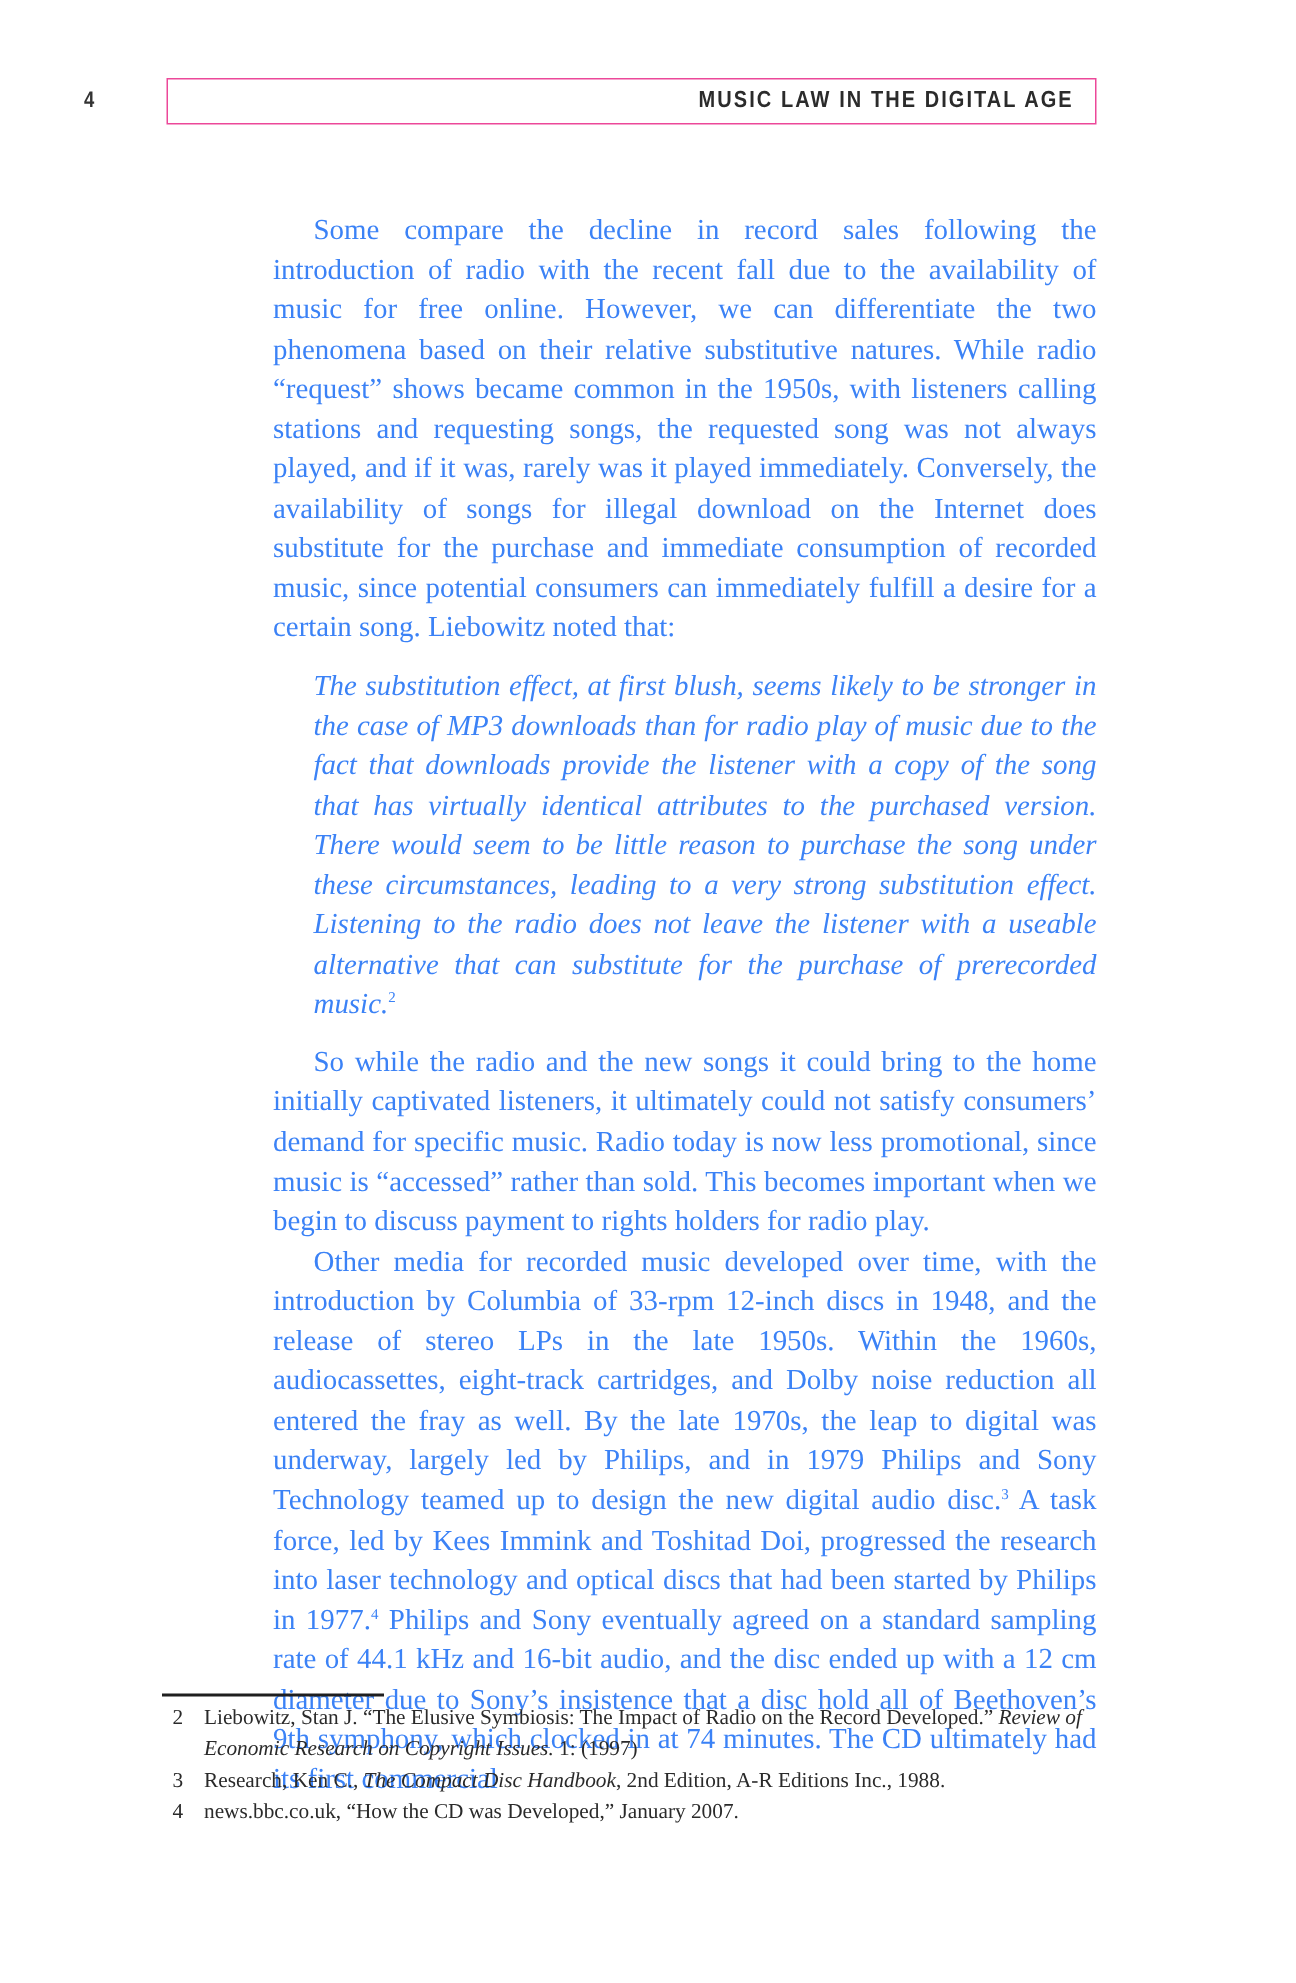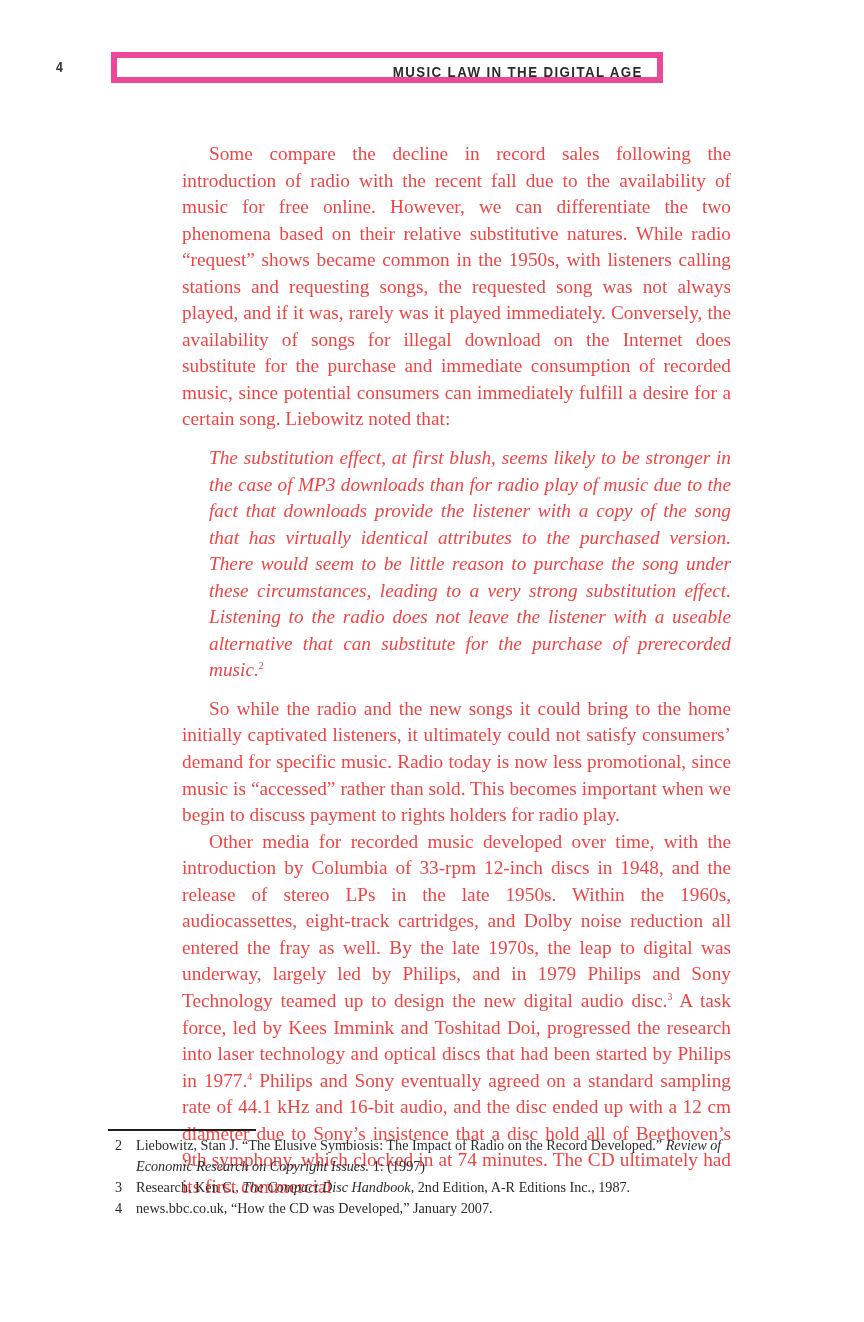--- a/index.html
+++ b/index.html
@@ -23,23 +23,23 @@
     font-weight: bold;
     font-size: 15px;
     color: #333;
     transform: scaleX(0.82);
     transform-origin: left top;
   }
   .running-head {
     position: absolute;
     left: 111px;
     top: 52px;
-    width: 552px;
+    width: 620px;
     height: 31px;
-    border: 6px solid #ec4899;
+    border: 1px solid #ec4899;
     box-sizing: border-box;
   }
   .running-head-title {
     position: absolute;
     right: 14px;
     top: 5px;
     font-family: "Liberation Sans", sans-serif;
     font-weight: bold;
     font-size: 15.5px;
     letter-spacing: 1.6px;
@@ -54,21 +54,21 @@
     top: 141px;
     width: 549px;
   }
   .text-column p {
     margin: 0;
     font-family: "Liberation Serif", serif;
     font-size: 19.3px;
     line-height: 26.55px;
     text-align: justify;
     text-indent: 27px;
-    color: #ef4444;
+    color: #3b82f6;
     hyphens: none;
   }
   .text-column p.first {
     text-indent: 27px;
   }
   .blockquote {
     margin: 12px 0 12px 27px !important;
     text-indent: 0 !important;
     font-style: italic;
   }
@@ -132,19 +132,19 @@
 
 <div class="footnote-rule"></div>
 
 <div class="footnotes">
   <div class="footnote">
     <span class="fn-num">2</span>
     <span class="fn-text"><span>Liebowitz, Stan J. “The Elusive Symbiosis: The Impact of Radio on the Record Developed.” </span><i>Review of Economic Research on Copyright Issues.</i><span> 1: (1997)</span></span>
   </div>
   <div class="footnote">
     <span class="fn-num">3</span>
-    <span class="fn-text"><span>Research, Ken C., </span><i>The Compact Disc Handbook</i><span>, 2nd Edition, A-R Editions Inc., 1987.</span></span>
+    <span class="fn-text"><span>Research, Ken C., </span><i>The Compact Disc Handbook</i><span>, 2nd Edition, A-R Editions Inc., 1988.</span></span>
   </div>
   <div class="footnote">
     <span class="fn-num">4</span>
     <span class="fn-text"><span>news.bbc.co.uk, “How the CD was Developed,” January 2007.</span><i></i><span></span></span>
   </div>
 </div>
 
 </body></html>

